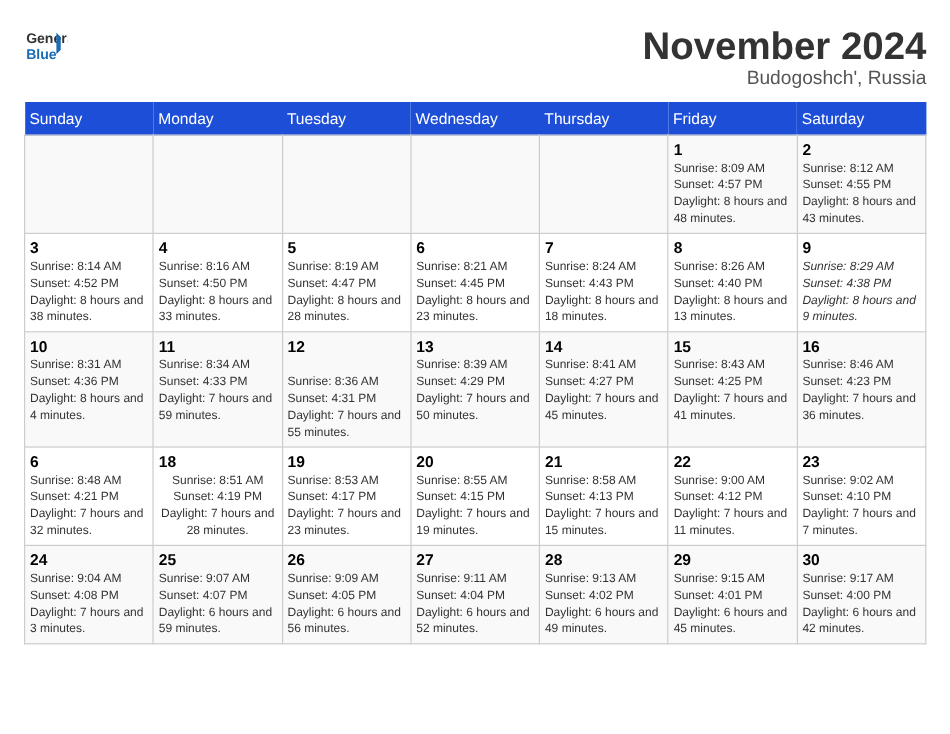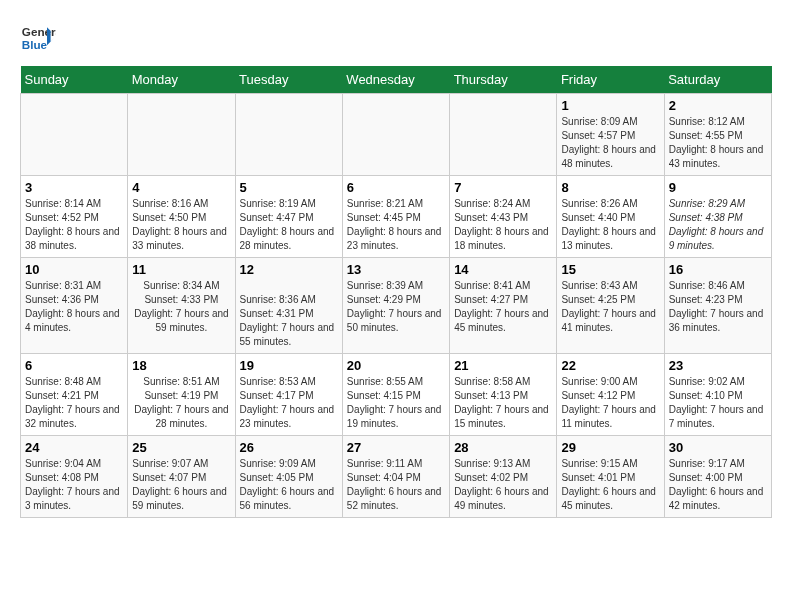--- a/index.html
+++ b/index.html
@@ -36,21 +36,21 @@
     .subtitle {
       font-size: 16px;
       color: #555;
     }
     table {
       width: 100%;
       border-collapse: collapse;
       font-size: 11px;
     }
     thead tr th {
-      background-color: #15803d;
+      background-color: #1d4ed8;
       color: #fff;
       padding: 6px 4px;
       text-align: left;
       font-size: 13px;
       font-weight: normal;
     }
     tbody tr td {
       border: 1px solid #ccc;
       vertical-align: top;
       padding: 4px;
@@ -80,20 +80,24 @@
 </head>
 <body>
 
 <div class="header">
   <div class="logo">
     <svg class="logo-icon" viewBox="0 0 40 40" xmlns="http://www.w3.org/2000/svg">
       <text x="2" y="18" font-size="13" font-weight="bold" fill="#333">General</text>
       <text x="2" y="32" font-size="13" font-weight="bold" fill="#1a6ab5">Blue</text>
       <polygon points="30,8 38,16 34,12 34,24 38,20 30,28 30,8" fill="#1a6ab5"></polygon>
     </svg>
+  </div>
+  <div class="title-block">
+    <div class="month-title">November 2024</div>
+    <div class="subtitle">Budogoshch', Russia</div>
   </div>
 </div>
 
 <table>
   <thead>
     <tr id="header-row">
         <th>Sunday</th>
         <th>Monday</th>
         <th>Tuesday</th>
         <th>Wednesday</th>
@@ -168,21 +172,21 @@
       </tr>
       <tr>
         <td>
           <div class="day-number">10</div>
           <div class="day-info" style="white-space: pre-line;">Sunrise: 8:31 AM
 Sunset: 4:36 PM
 Daylight: 8 hours and 4 minutes.</div>
         </td>
         <td>
           <div class="day-number">11</div>
-          <div class="day-info" style="white-space: pre-line; text-align: center;">Sunrise: 8:34 AM
+          <div class="day-info" style="white-space: pre-line;">Sunrise: 8:34 AM
 Sunset: 4:33 PM
 Daylight: 7 hours and 59 minutes.</div>
         </td>
         <td>
           <div class="day-number">12</div>
           <div class="day-info" style="white-space: pre-line; margin-top: 16px;">Sunrise: 8:36 AM
 Sunset: 4:31 PM
 Daylight: 7 hours and 55 minutes.</div>
         </td>
         <td>

